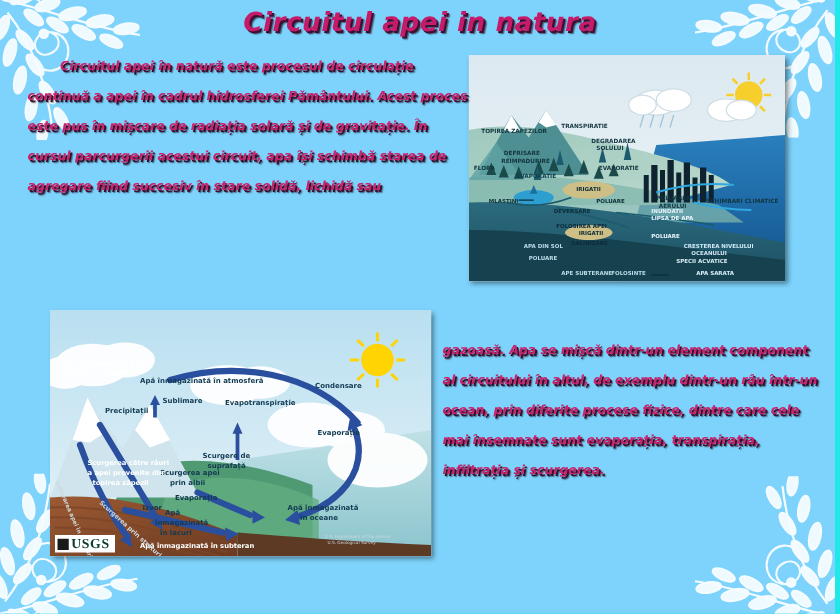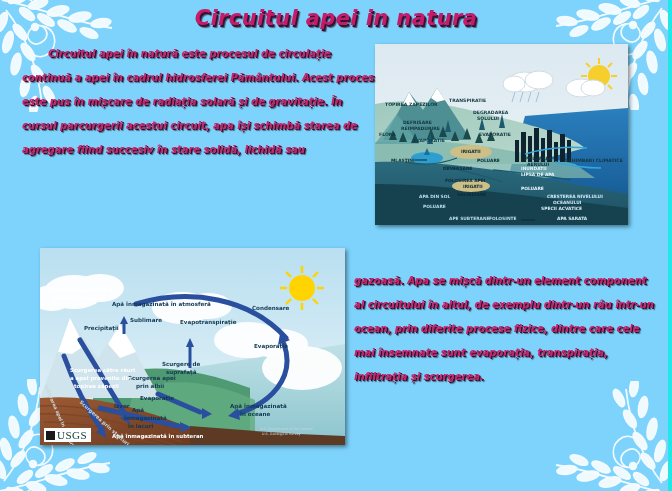--- a/index.html
+++ b/index.html
@@ -52,21 +52,21 @@
   .pic svg{display:block;width:100%;height:100%;}
   .capt{
     position:absolute;z-index:7;
     color:#fff;font-weight:bold;font-size:11.5px;
     text-shadow:1px 1px 2px rgba(0,0,0,.75);
     left:0;right:0;text-align:center;top:5px;
     letter-spacing:.2px;
   }
   .usgs-logo{
     position:absolute;left:4px;bottom:3px;z-index:8;
-    background:#fff;color:#0b3b2e;font-weight:normal;font-size:11px;
+    background:#fff;color:#0b3b2e;font-weight:bold;font-size:11px;
     padding:1px 4px 1px 2px;letter-spacing:.5px;
     display:flex;align-items:center;gap:2px;
     font-family:"Liberation Serif", serif;
   }
   .usgs-logo .bars{display:inline-block;width:9px;height:9px;background:#1a1a1a;}
 </style>
 </head>
 <body>
 
 <div id="slide">

